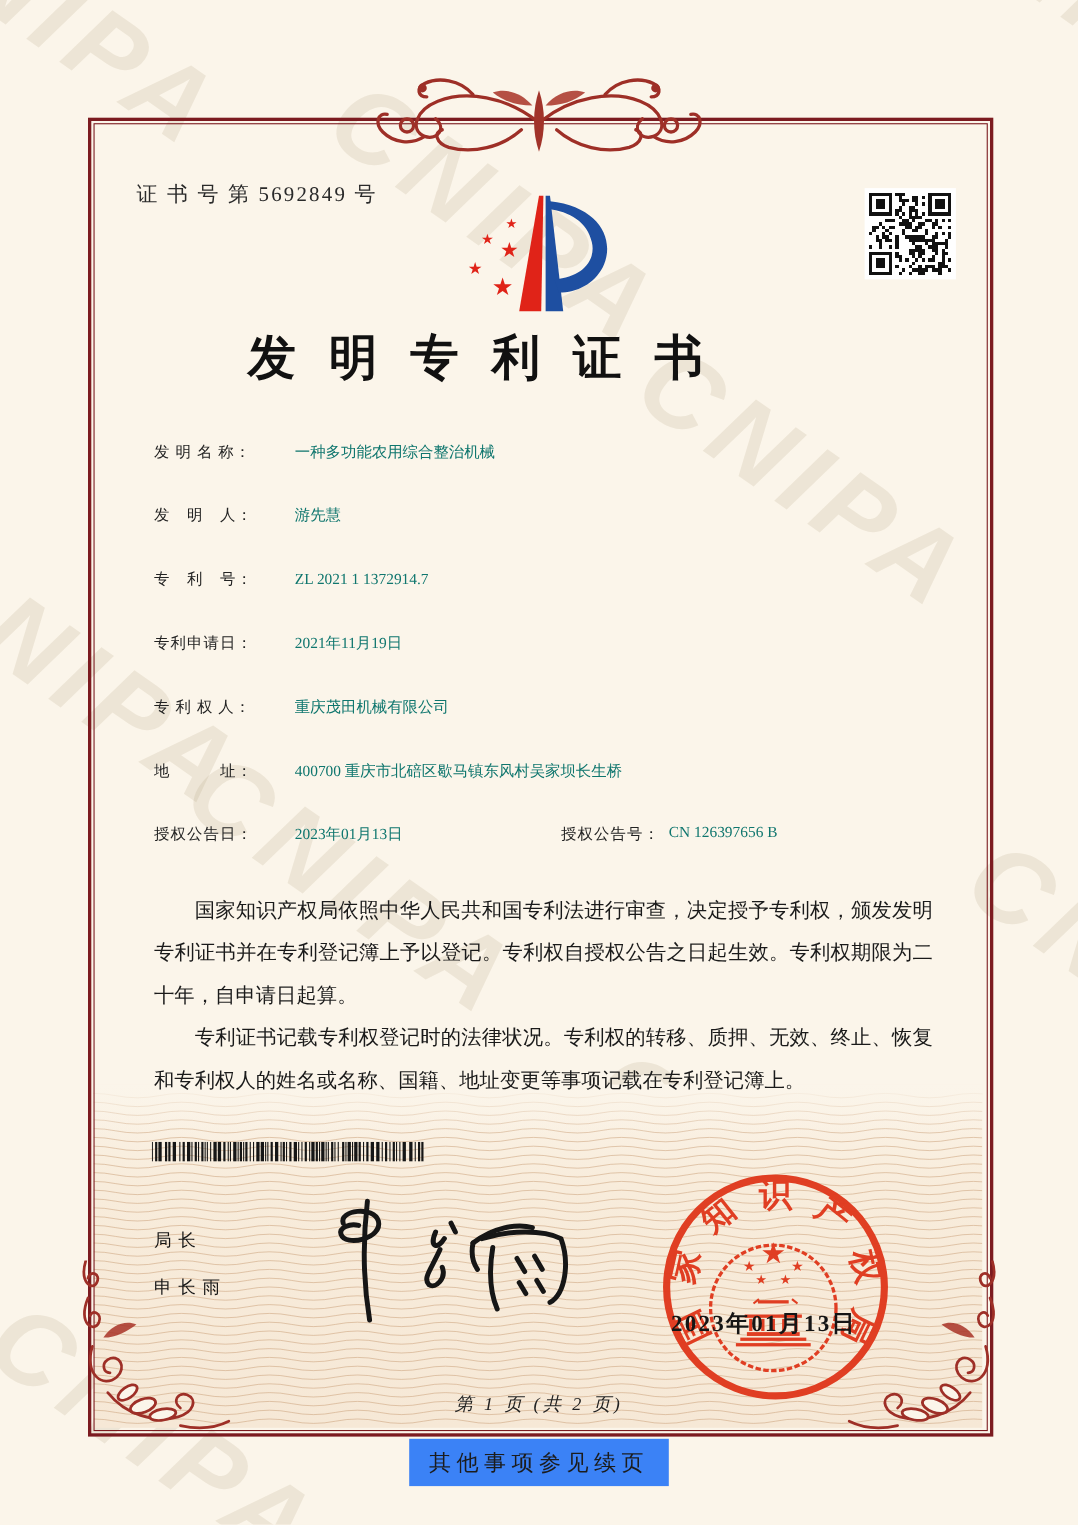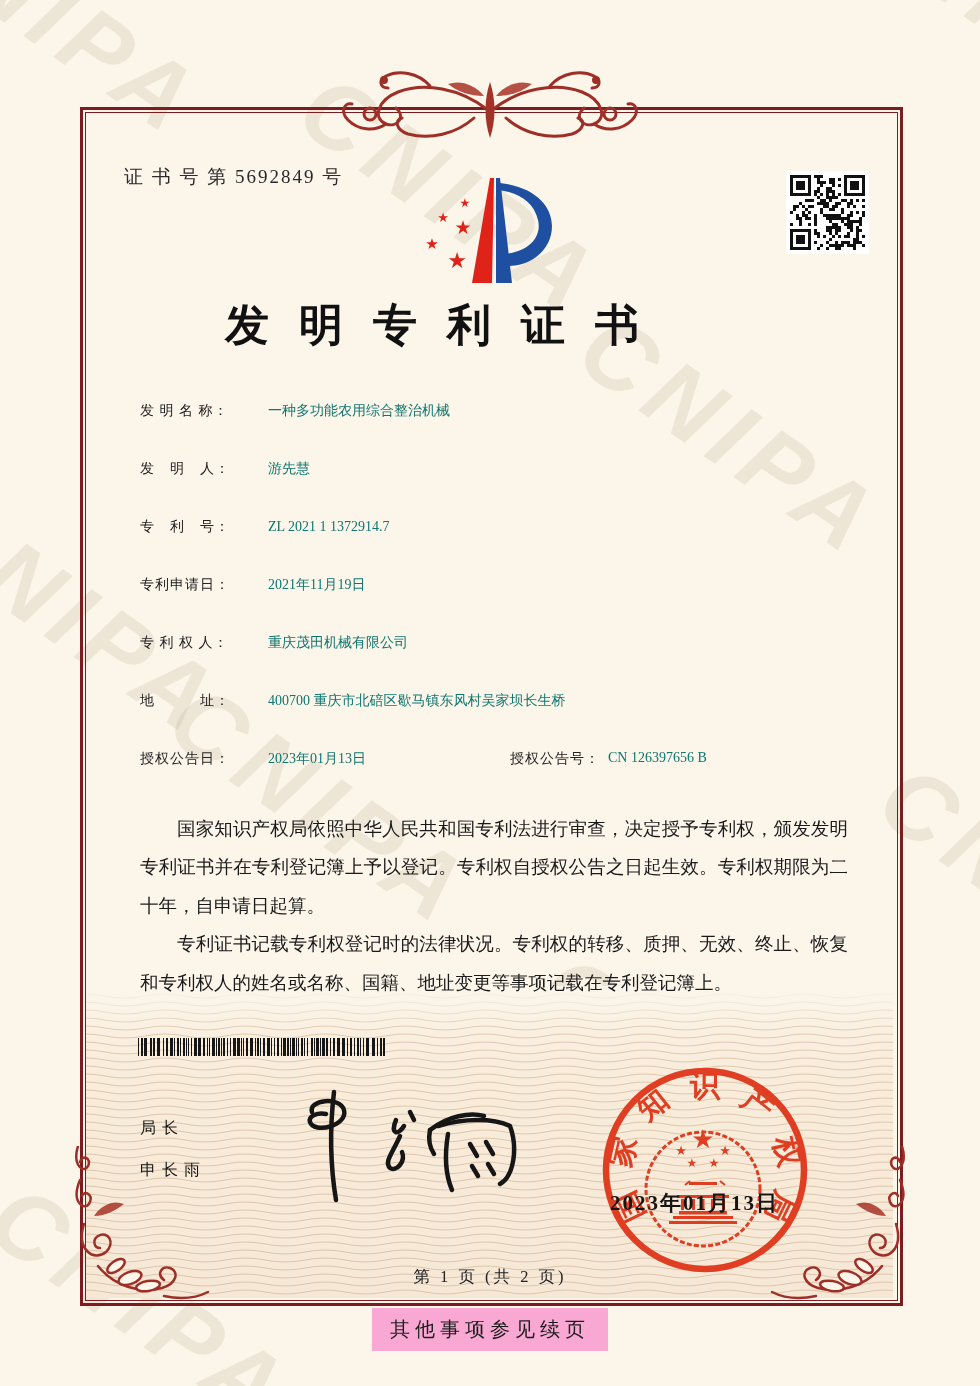--- a/index.html
+++ b/index.html
@@ -54,24 +54,24 @@
   #signature{left:278px;top:1082px;z-index:4;}
 
   #seal{left:597px;top:1058px;z-index:5;opacity:.96;}
   #seal-chars text{font:700 30px "Liberation Serif",serif;fill:#e0381c;text-anchor:middle;}
   .sealstar{fill:#e0381c;text-anchor:middle;font-family:"DejaVu Sans",sans-serif;}
 
   #sealdate{left:610px;top:1189px;z-index:6;font-size:21px;font-weight:600;
             letter-spacing:2px;color:#151515;}
 
   #pageinfo{left:0;top:1266px;width:980px;text-align:center;z-index:4;font-size:16.5px;
-            letter-spacing:3px;color:#222;}
+            letter-spacing:3px;color:#222;font-style:italic;}
 
   #footnote{left:0;top:1308px;width:980px;text-align:center;z-index:4;}
-  #footnote span{display:inline-block;background:#f9a8d4;padding:8px 18px;font-size:20px;
+  #footnote span{display:inline-block;background:#3b82f6;padding:8px 18px;font-size:20px;
             letter-spacing:5px;color:#1c1c1c;}
 </style>
 </head>
 <body>
 
 <div style="width:980px;height:1386px;position:relative;">
 
   <div class="wm" style="left:-120px;top:-40px;">CNIPA</div>
   <div class="wm" style="left:820px;top:-60px;">CNIPA</div>
   <div class="wm" style="left:280px;top:140px;">CNIPA</div>

